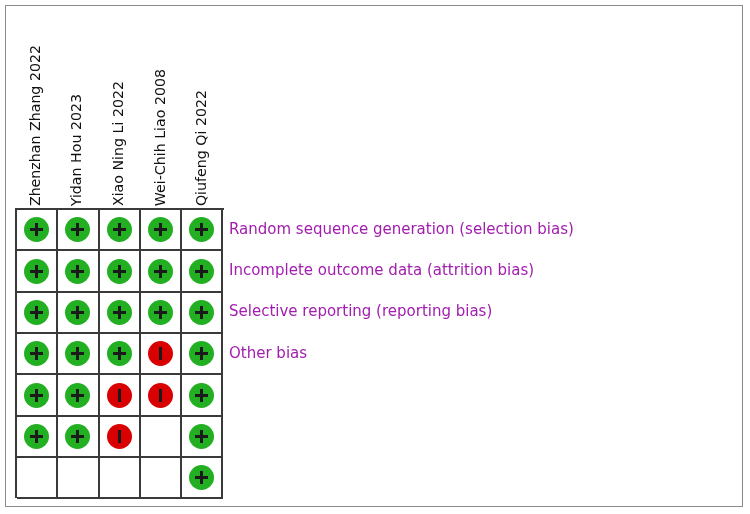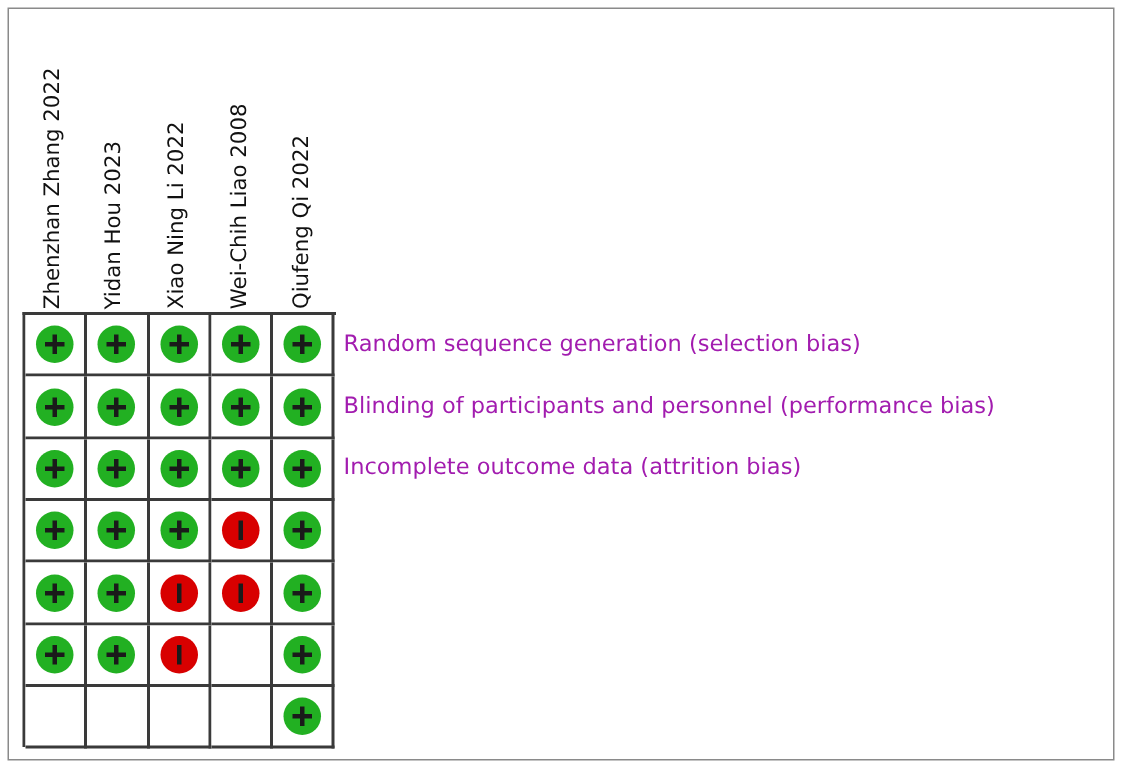--- a/index.html
+++ b/index.html
@@ -268,17 +268,18 @@
           <span class="judgement none"></span>
         </div>
         <div class="grid-cell">
           <span class="judgement low"></span>
         </div>
       </div>
     </div>
 
   <div id="row-labels">
       <div class="row-label">Random sequence generation (selection bias)</div>
-      <div class="row-label">Blinding of participants and personnel (performance bias)</div>
       <div class="row-label">Incomplete outcome data (attrition bias)</div>
+      <div class="row-label">Selective reporting (reporting bias)</div>
+      <div class="row-label">Other bias</div>
     </div>
 
 </div>
 
 </body></html>

